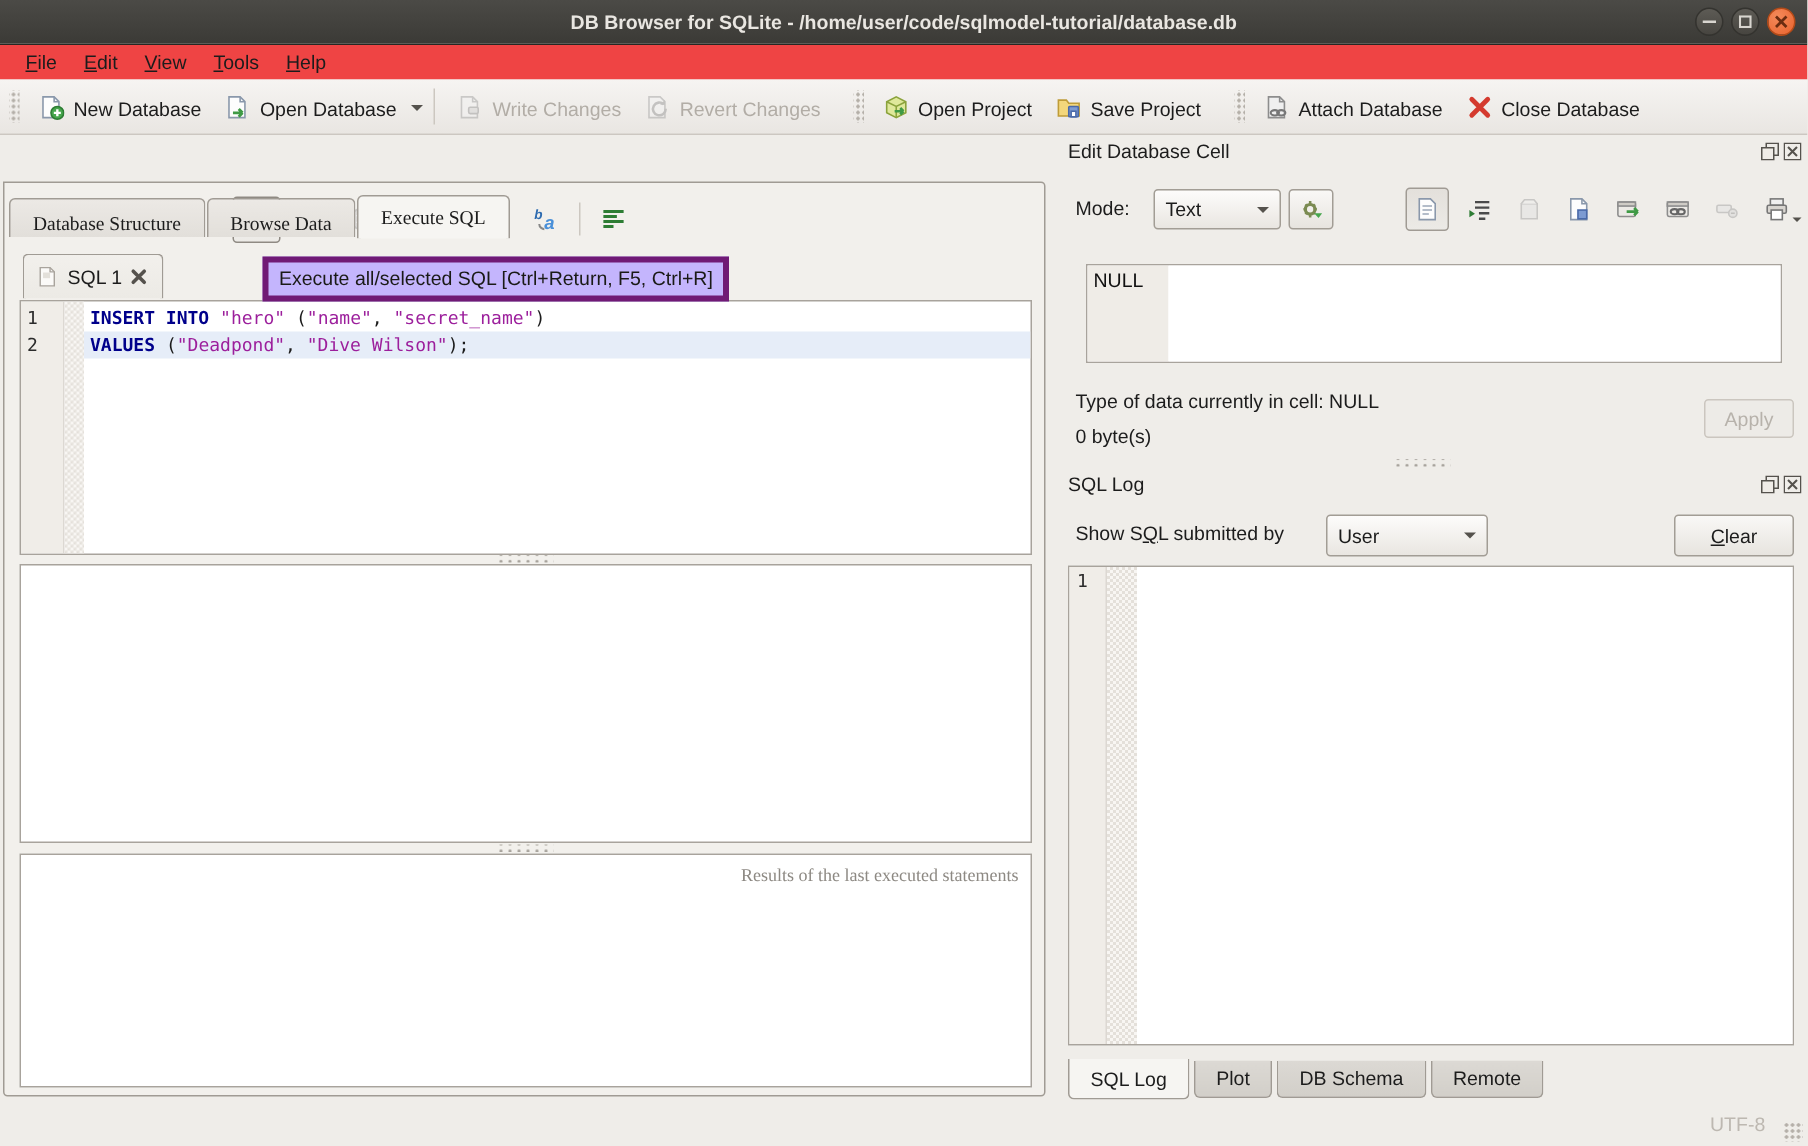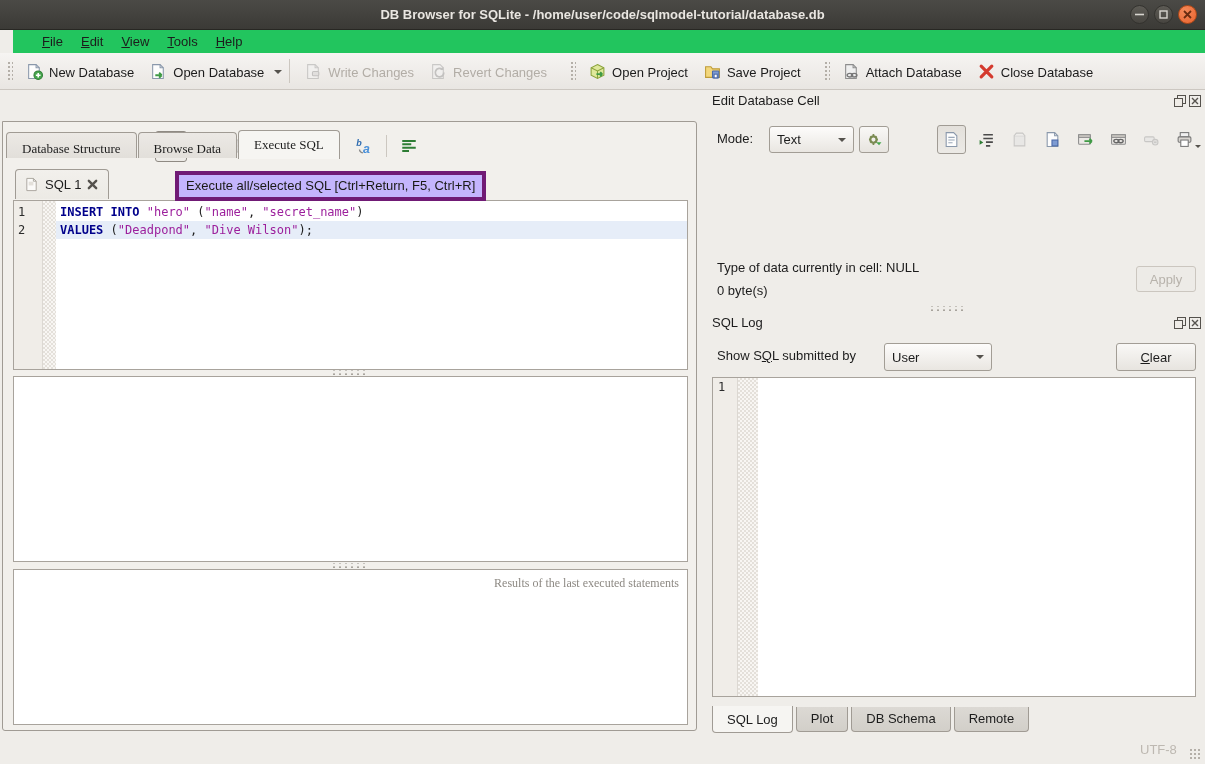--- a/index.html
+++ b/index.html
@@ -22,22 +22,22 @@
   .wbtn {
     width:19px; height:19px; border-radius:50%;
     background: linear-gradient(#5d5b55,#474540);
     border:1px solid #34332f;
     display:flex; align-items:center; justify-content:center;
   }
   .wbtn svg { display:block; }
   .wbtn.close { background: radial-gradient(circle at 35% 30%, #f48a5a, #e8622d); border-color:#b34a18; }
   
   .menubar {
-    position:absolute; top:30px; left:13px; right:0; height:23px;
-    background:#22c55e; display:flex; align-items:center; padding-left:20px;
+    position:absolute; top:30px; left:0; right:0; height:23px;
+    background:#ef4444; display:flex; align-items:center; padding-left:8px;
   }
   .menu-item { padding:2px 9px; cursor:default; }
   
   .toolbar {
     position:absolute; top:53px; left:0; right:0; height:37px;
     background: linear-gradient(#f6f4f2, #e9e6e2);
     border-bottom:1px solid #ccc7c1;
     display:flex; align-items:center;
   }
   .tb-handle {
@@ -496,20 +496,24 @@
     </div>
     <div class="cicon">
       <svg width="17" height="17" viewBox="0 0 16 16">
           <rect x="4" y="1.5" width="8" height="4" fill="#f0f0f0" stroke="#777"></rect>
           <rect x="2" y="5.5" width="12" height="5" rx="1" fill="#d8d5d0" stroke="#777"></rect>
           <rect x="4.5" y="8.5" width="7" height="6" fill="#fff" stroke="#777"></rect>
         </svg>
     </div>
   </div>
 
+  <div class="cell-edit">
+    <div class="cell-gutter">NULL</div>
+    <div style="flex:1; background:#fff;"></div>
+  </div>
 
   <div class="label" style="position:absolute; left:11px; top:170px;">Type of data currently in cell: NULL</div>
   <div class="label" style="position:absolute; left:11px; top:193px;">0 byte(s)</div>
   <div class="btn disabled" style="position:absolute; right:9px; top:176px; width:60px; height:26px;">Apply</div>
 
   <div class="vsplit" style="top:216px; left:242px;"></div>
 
   <div class="dock-title" style="top:225px;">SQL Log</div>
   <div class="dock-icons" style="top:227px;">
     <svg width="12" height="12" viewBox="0 0 12 12">

